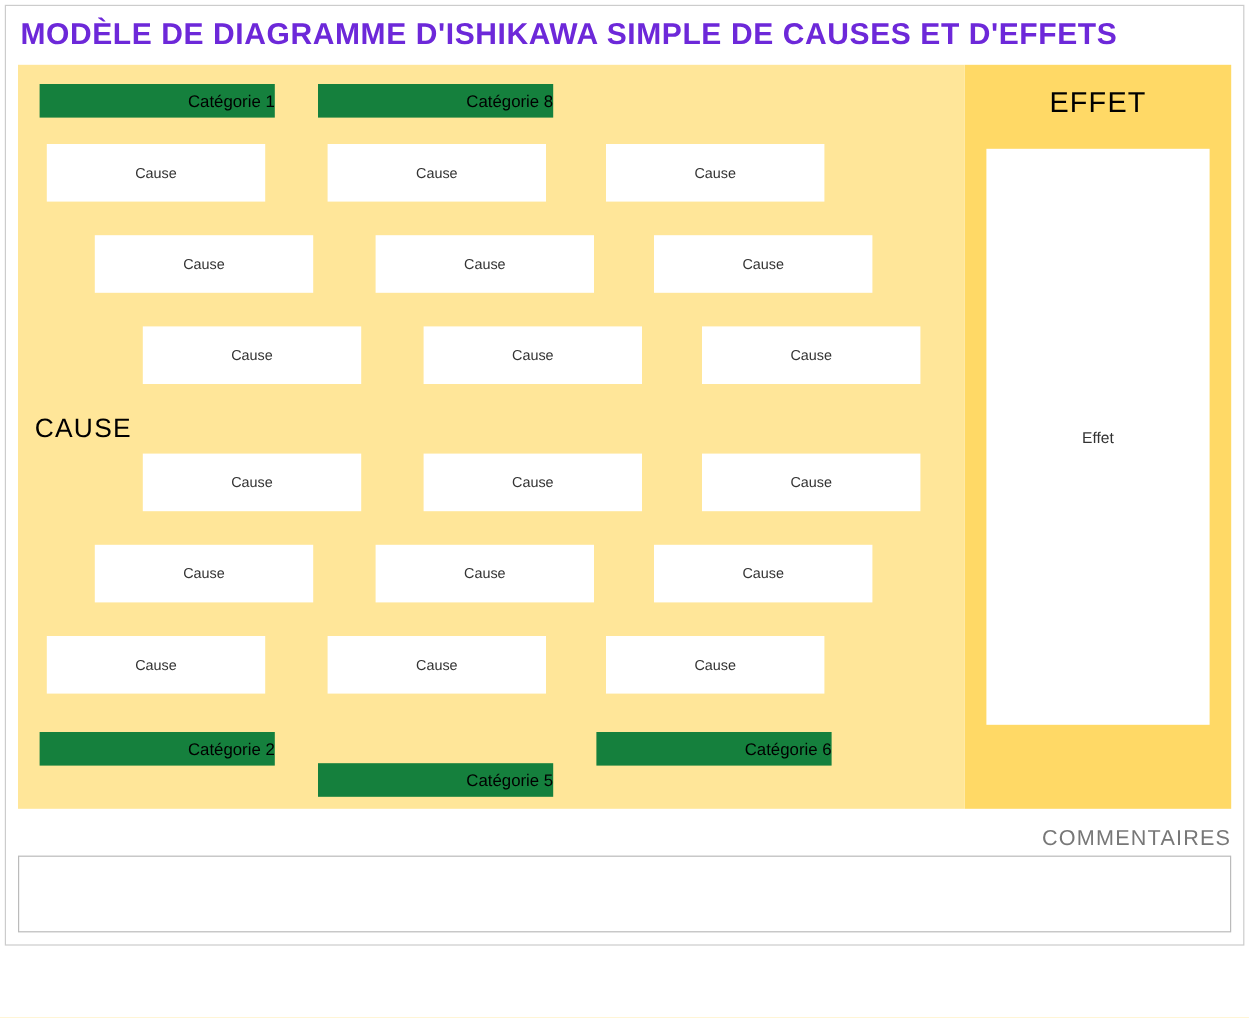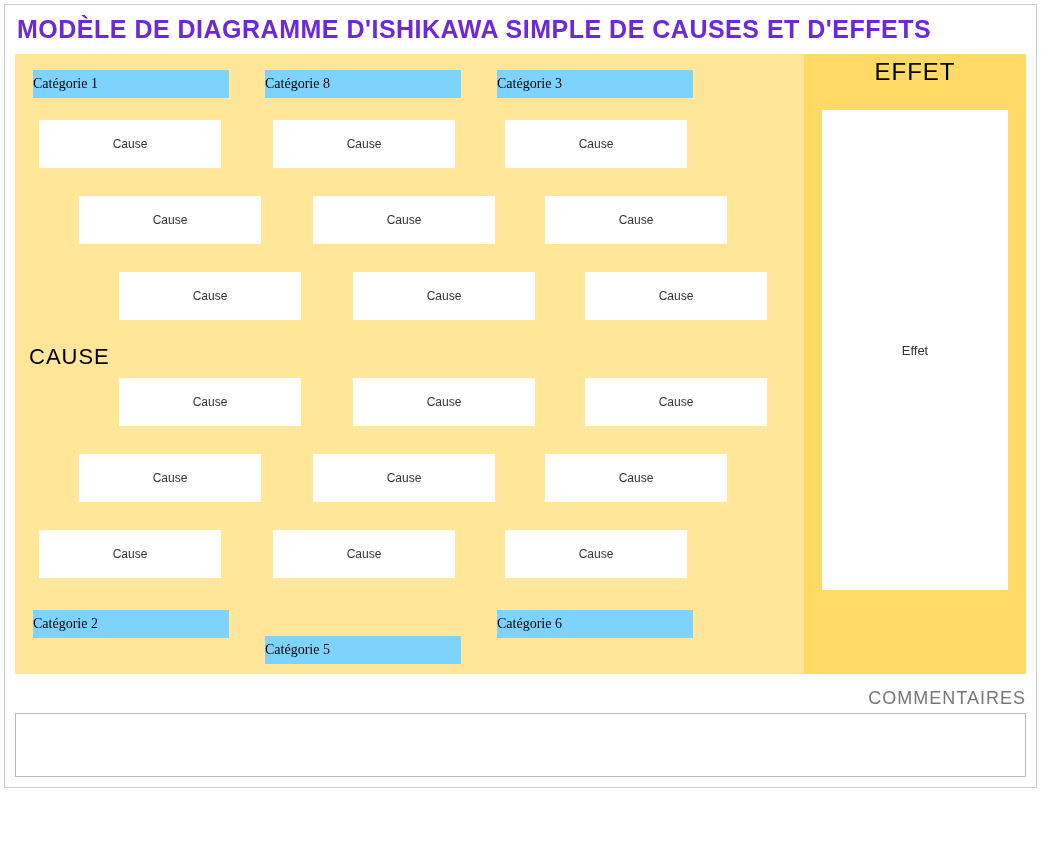--- a/index.html
+++ b/index.html
@@ -30,47 +30,46 @@
     flex: 1;
     height: 620px;
   }
   .effect-side {
     width: 222px;
     background: #ffd966;
     height: 620px;
     display: flex;
     flex-direction: column;
     align-items: center;
-    padding-top: 4px;
+    padding-top: 18px;
   }
   .effect-heading {
     font-size: 24px;
     color: #000;
     letter-spacing: 1px;
   }
   .effect-box {
     margin-top: 24px;
     background: #fff;
     width: 186px;
     height: 480px;
     display: flex;
     align-items: center;
     justify-content: center;
     font-size: 13px;
     color: #333;
   }
   .cat {
     position: absolute;
-    background: #7dd3fc;
+    background: #15803d;
     font-size: 14px;
     color: #000;
-    text-align: left;
+    text-align: right;
     padding: 6px 0;
     width: 196px;
-    font-family: Liberation Serif, serif;
   }
   .cause-box {
     position: absolute;
     background: #fff;
     width: 182px;
     height: 48px;
     display: flex;
     align-items: center;
     justify-content: center;
     font-size: 12px;
@@ -100,21 +99,20 @@
 <body>
 
 <div class="frame">
   <div class="title">MODÈLE DE DIAGRAMME D'ISHIKAWA SIMPLE DE CAUSES ET D'EFFETS</div>
 
   <div class="diagram">
     <div class="cause-area">
 
       <div class="cat" style="left:18px; top:16px;">Catégorie 1</div>
       <div class="cat" style="left:250px; top:16px;">Catégorie 8</div>
-      <div class="cat" style="left:482px; top:16px;">Catégorie 3</div>
 
       <div class="cause-box" style="left:24px; top:66px;">Cause</div>
       <div class="cause-box" style="left:258px; top:66px;">Cause</div>
       <div class="cause-box" style="left:490px; top:66px;">Cause</div>
 
       <div class="cause-box" style="left:64px; top:142px;">Cause</div>
       <div class="cause-box" style="left:298px; top:142px;">Cause</div>
       <div class="cause-box" style="left:530px; top:142px;">Cause</div>
 
       <div class="cause-box" style="left:104px; top:218px;">Cause</div>

